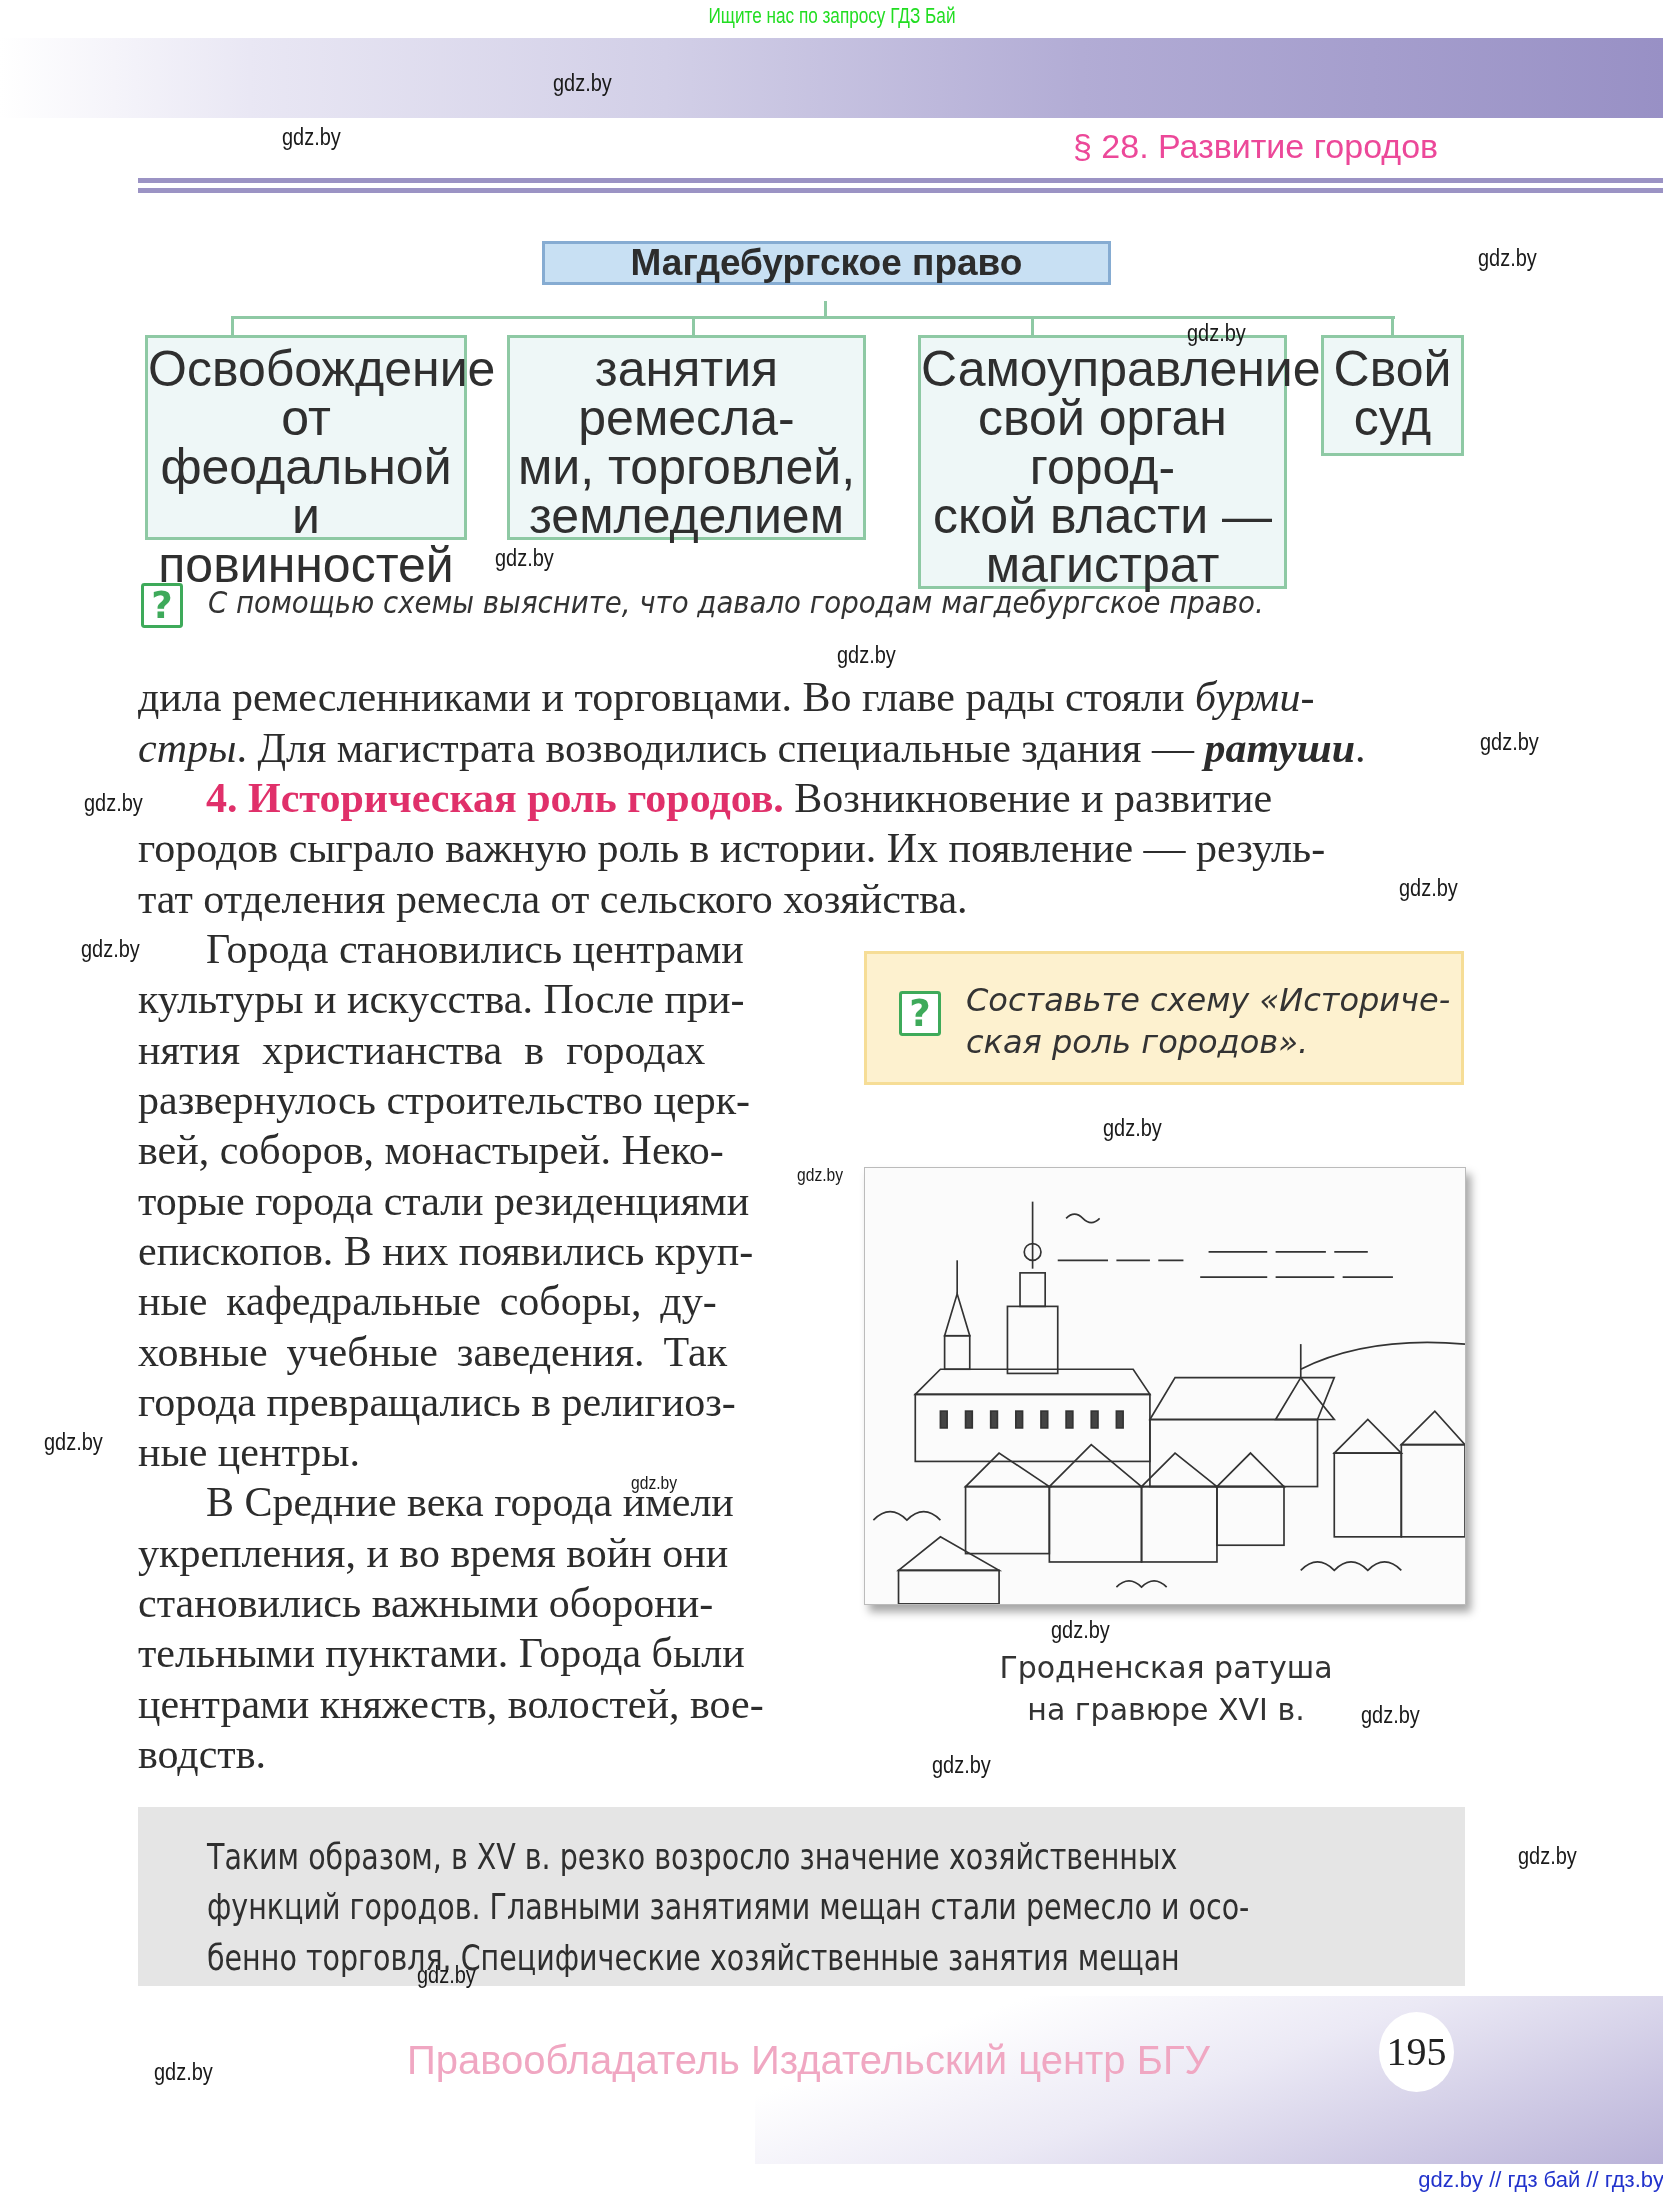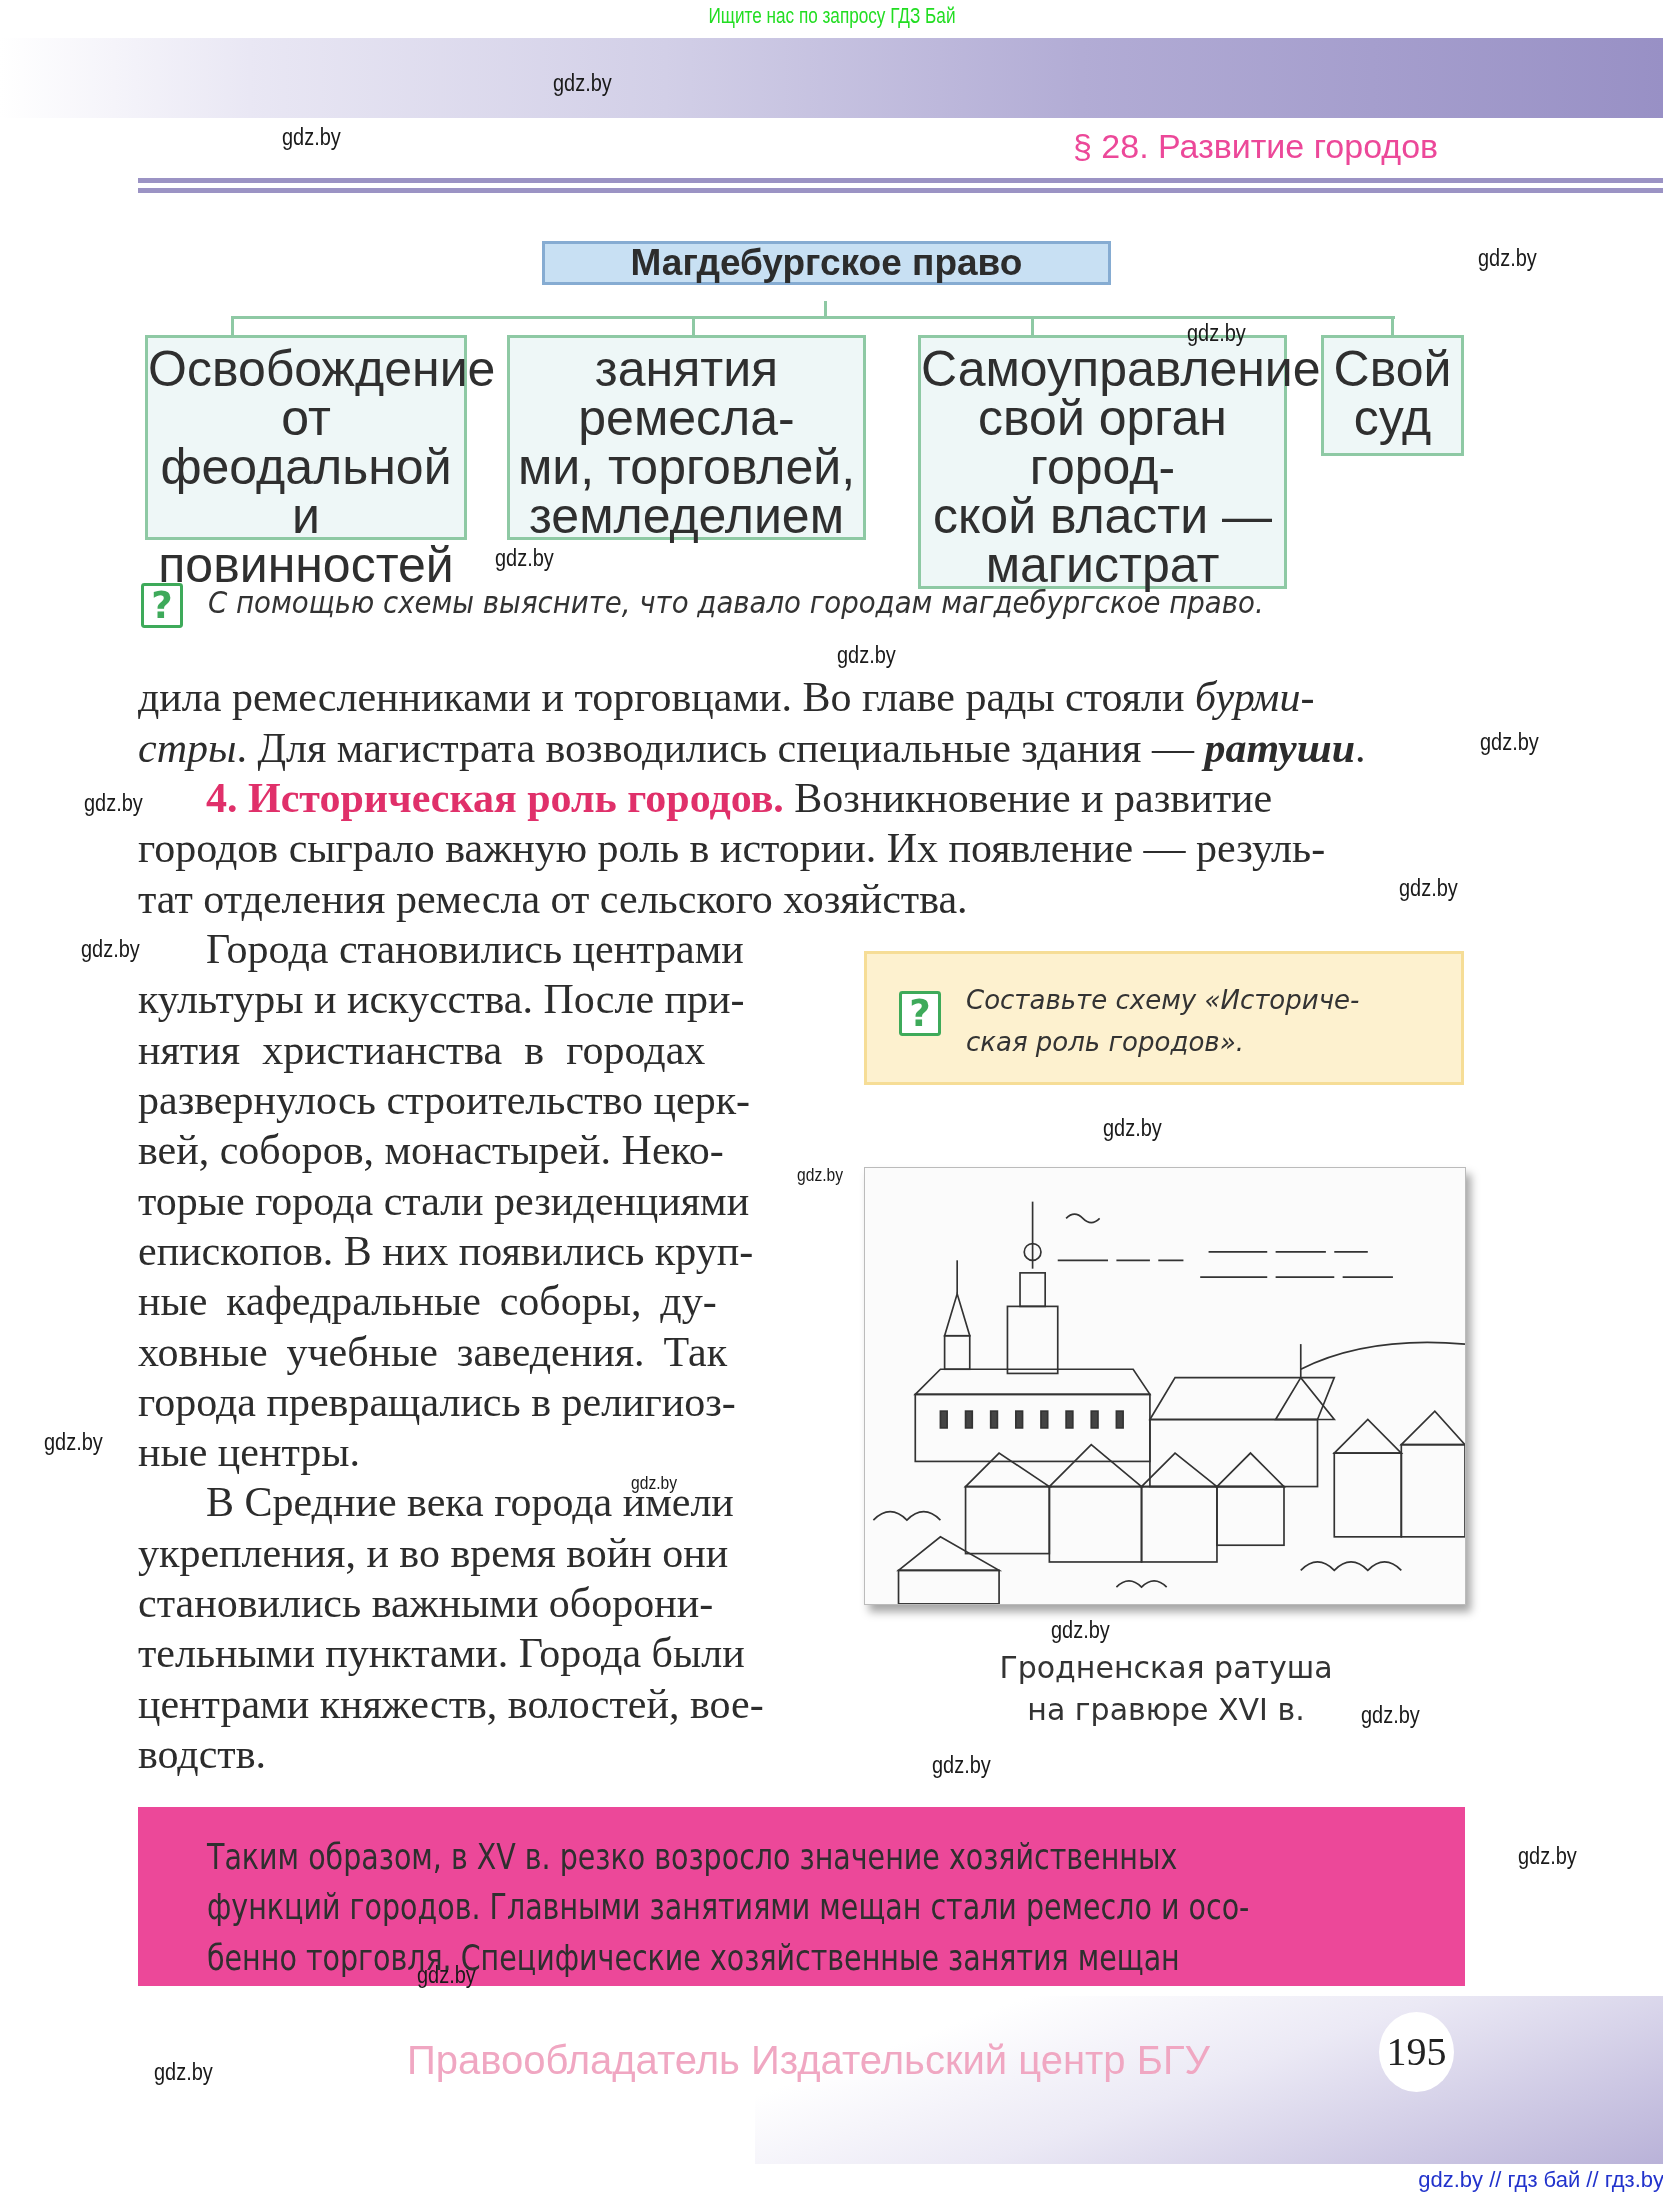--- a/index.html
+++ b/index.html
@@ -69,21 +69,21 @@
   }
   .engraving {
     left: 864px; top: 1167px; width: 600px; height: 436px; background: #fafafa;
     border: 1.7px solid #bbb; box-shadow: 5px 6.7px 8.4px rgba(0,0,0,0.35); overflow: hidden;
   }
   .caption {
     font-family: "DejaVu Sans", sans-serif; font-size: 30px; color: #333; text-align: center;
     line-height: 42px;
   }
   .summary-box {
-    left: 138px; top: 1807px; width: 1327px; height: 179px; background: #ec4899;
+    left: 138px; top: 1807px; width: 1327px; height: 179px; background: #e5e5e5;
   }
   .summary-line {
     font-family: "DejaVu Sans Condensed", "DejaVu Sans", sans-serif; font-size: 36px; color: #2f2f2f;
     white-space: nowrap; line-height: 50px; transform: scaleX(0.88); transform-origin: left top;
   }
   .footer-band {
     left: 755px; top: 1996px; width: 909px; height: 168px;
     background: linear-gradient(160deg, #ffffff 20%, #ebe9f5 50%, #b9b2d8 100%);
   }
   .copyright {
@@ -183,21 +183,21 @@
 <div class="abs wm small" style="left:631px; top:1472px;">gdz.by</div>
 <div class="abs body-line" style="left:206px; top:1477px;text-align:right;">В Средние века города имели</div>
 <div class="abs body-line" style="left:138px; top:1528px;">укрепления, и во время войн они</div>
 <div class="abs body-line" style="left:138px; top:1578px;">становились важными оборони-</div>
 <div class="abs body-line" style="left:138px; top:1628px;">тельными пунктами. Города были</div>
 <div class="abs body-line" style="left:138px; top:1679px;">центрами княжеств, волостей, вое-</div>
 <div class="abs body-line" style="left:138px; top:1729px;">водств.</div>
 
 <div class="abs yellow-box">
   <div class="abs qicon" style="left:32px; top:37px;">?</div>
-  <div class="abs task-text" style="left:99px; top:25px; font-size:26px; line-height:42px; white-space:nowrap;">
+  <div class="abs task-text" style="left:99px; top:25px; font-size:32px; line-height:42px; white-space:nowrap;">
     <div>Составьте схему «Историче-</div>
     <div>ская роль городов».</div>
   </div>
 </div>
 <div class="abs wm" style="left:1103px; top:1115px;">gdz.by</div>
 
 <div class="abs engraving" aria-label="engraving of Grodno town hall">
   <svg width="600" height="436" viewBox="0 0 716 520">
     <rect width="716" height="520" fill="#fbfbfb"></rect>
     <g stroke="#333" stroke-width="2" fill="none">

